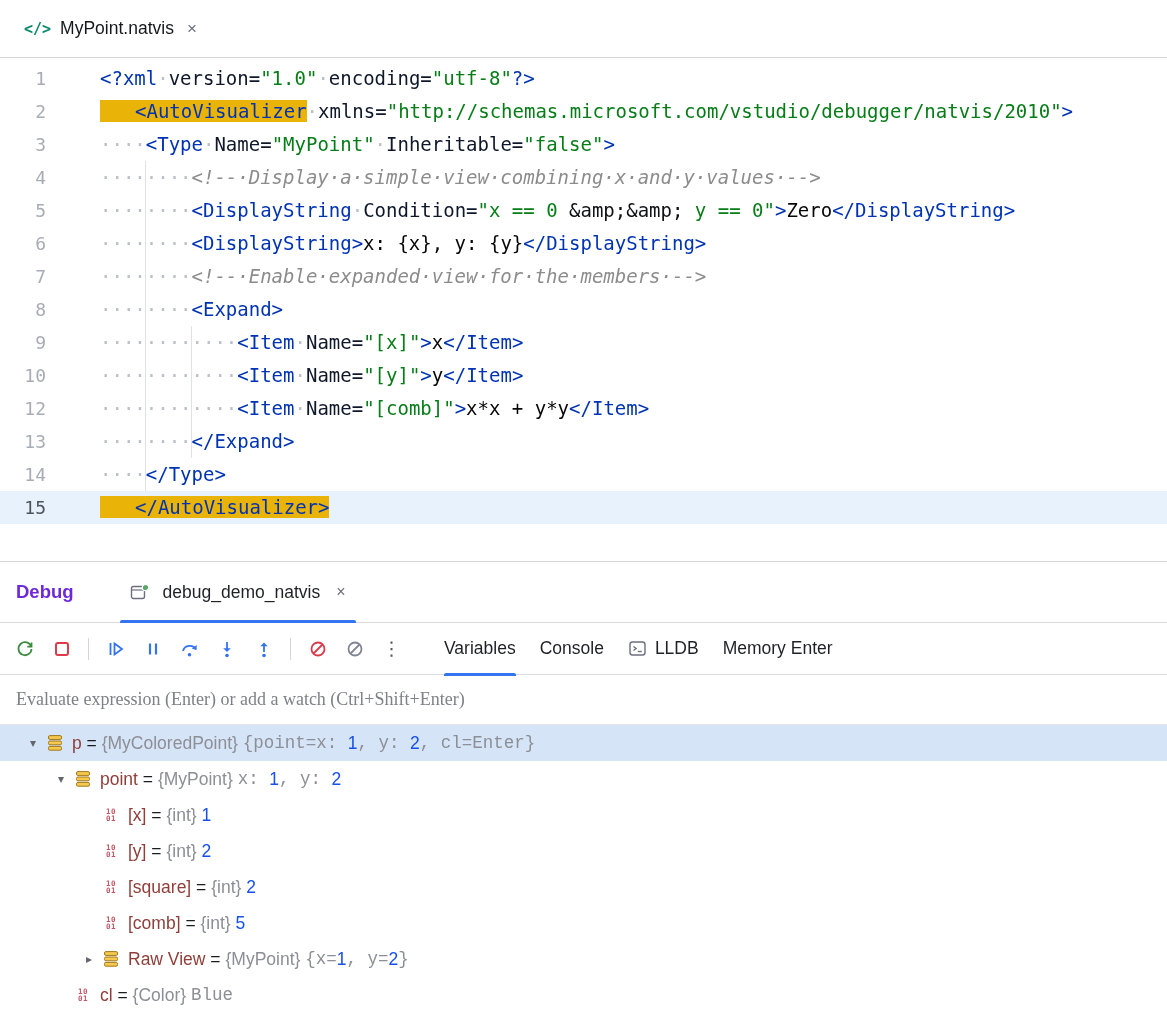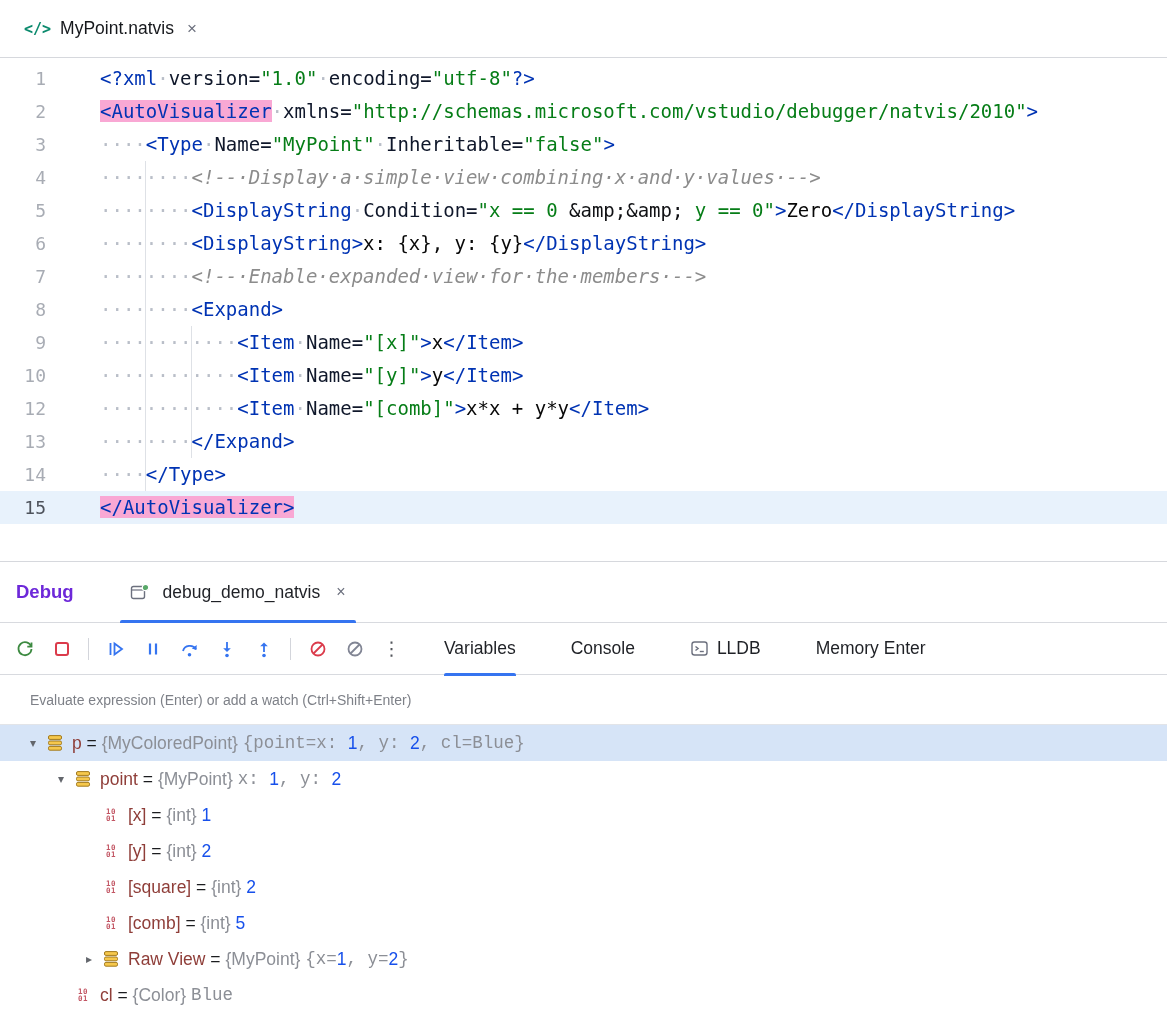--- a/index.html
+++ b/index.html
@@ -20,46 +20,46 @@
   .line-num { position:absolute; left:0; top:0; width:46px; text-align:right; color:#A8ACB4; font-size:18px; }
   .line-active { background:#E8F2FC; }
   .line-active .line-num { color:#4D525B; }
   .tk-tag { color:#0033B3; }
   .tk-attr { color:#0f172a; }
   .tk-val { color:#067D17; }
   .tk-com { color:#8C8C8C; font-style:italic; }
   .tk-txt { color:#080808; }
   .tk-ent { color:#101114; }
   .tk-ws  { color:#B9BEC8; }
-  .tk-hl  { background:#f9a8d4; }
+  .tk-hl  { background:#eab308;padding-left:35px; }
   .guide { position:absolute; width:1px; background:#DEE1E6; }
   .g1 { left:145px; top:103px; height:330px; }
   .g2 { left:191px; top:268px; height:132px; }
 
   
   .debug-header { height:62px; border-top:1px solid #D6D8DD; border-bottom:1px solid #D8DADF;
                   display:flex; align-items:center; background:#fff; }
   .debug-title { margin-left:16px; font-weight:600; font-size:18.5px; color:#6d28d9; }
   .dsession { margin-left:46px; height:100%; display:flex; align-items:center; gap:14px; padding:0 10px; position:relative; }
   .dsession::after { content:''; position:absolute; left:0; right:0; bottom:-1px; height:3px; background:#3574F0; border-radius:2px 2px 0 0; }
   .dsession-label { font-size:17.5px; color:#1F2126; }
   .dsession-close { font-size:16px; color:#6C707E; margin-left:2px; cursor:pointer; }
 
   
   .toolbar { height:52px; display:flex; align-items:center; padding-left:14px; border-bottom:1px solid #D8DADF; background:#fff; }
   .tbi { width:21px; height:21px; display:inline-flex; align-items:center; justify-content:center; margin-right:16px; cursor:pointer; }
   .tbsep { width:1px; height:22px; background:#D3D5DB; margin-right:16px; }
   .kebab { font-size:19px; color:#53565C; }
-  .dtabs { margin-left:26px; display:flex; gap:55px; height:52px; align-items:stretch;justify-content:space-between; }
+  .dtabs { margin-left:26px; display:flex; gap:24px; height:52px; align-items:stretch;justify-content:space-between; }
   .dtab { display:flex; align-items:center; gap:8px; position:relative; font-size:17.5px; color:#1F2126; cursor:pointer; }
   .dtab.sel::after { content:''; position:absolute; left:0; right:0; bottom:-1px; height:3px; background:#3574F0; border-radius:2px 2px 0 0; }
 
   
-  .evaluate { height:50px; display:flex; align-items:center; padding-left:30px; border-bottom:1px solid #E2E4E8;
-              font-family:Liberation Sans, sans-serif; font-size:14px; color:#7E8188; background:#fff; }
+  .evaluate { height:50px; display:flex; align-items:center; padding-left:16px; border-bottom:1px solid #E2E4E8;
+              font-family:Liberation Serif, serif; font-size:18px; color:#7E8188; background:#fff; }
 
   
   .tree { background:#fff; }
   .trow { height:36px; display:flex; align-items:center; white-space:pre; font-size:17.5px; }
   .trow.selected { background:#D6E4F7; }
   .chev { width:26px; text-align:center; color:#63666C; font-size:12px; flex:none; }
   .ticon { width:26px; flex:none; display:inline-flex; align-items:center; }
   .bin { display:inline-flex; flex-direction:column; align-items:center; width:18px; }
   .bin i { font:700 7.5px/7.5px "DejaVu Sans Mono",monospace; color:#C25563; font-style:normal; letter-spacing:.5px; }
   .tname { color:#8F3E39; }
@@ -202,21 +202,21 @@
     <span>Evaluate expression (Enter) or add a watch (Ctrl+Shift+Enter)</span>
   </div>
 
   <div class="tree">
       <div class="trow selected" style="padding-left: 20px;"><span class="chev">▾</span><span class="ticon"><svg width="18" height="18" viewBox="0 0 18 18">
             <g fill="#F6C84C" stroke="#A27A1F" stroke-width="1">
               <rect x="2.5" y="1.6" width="13" height="3.8" rx="1.4"></rect>
               <rect x="2.5" y="7" width="13" height="3.8" rx="1.4"></rect>
               <rect x="2.5" y="12.4" width="13" height="3.8" rx="1.4"></rect>
             </g>
-          </svg></span><span class="tname">p</span><span class="teq"> = </span><span class="tv-type">{MyColoredPoint} </span><span class="tv-gray">{point=x: </span><span class="tv-num">1</span><span class="tv-gray">, y: </span><span class="tv-num">2</span><span class="tv-gray">, cl=Blue}</span></div>
+          </svg></span><span class="tname">p</span><span class="teq"> = </span><span class="tv-type">{MyColoredPoint} </span><span class="tv-gray">{point=x: </span><span class="tv-num">1</span><span class="tv-gray">, y: </span><span class="tv-num">2</span><span class="tv-gray">, cl=Enter}</span></div>
       <div class="trow" style="padding-left: 48px;"><span class="chev">▾</span><span class="ticon"><svg width="18" height="18" viewBox="0 0 18 18">
             <g fill="#F6C84C" stroke="#A27A1F" stroke-width="1">
               <rect x="2.5" y="1.6" width="13" height="3.8" rx="1.4"></rect>
               <rect x="2.5" y="7" width="13" height="3.8" rx="1.4"></rect>
               <rect x="2.5" y="12.4" width="13" height="3.8" rx="1.4"></rect>
             </g>
           </svg></span><span class="tname">point</span><span class="teq"> = </span><span class="tv-type">{MyPoint} </span><span class="tv-gray">x: </span><span class="tv-num">1</span><span class="tv-gray">, y: </span><span class="tv-num">2</span></div>
       <div class="trow" style="padding-left: 76px;"><span class="chev"></span><span class="ticon"><span class="bin"><i>10</i><i>01</i></span></span><span class="tname">[x]</span><span class="teq"> = </span><span class="tv-type">{int} </span><span class="tv-num">1</span></div>
       <div class="trow" style="padding-left: 76px;"><span class="chev"></span><span class="ticon"><span class="bin"><i>10</i><i>01</i></span></span><span class="tname">[y]</span><span class="teq"> = </span><span class="tv-type">{int} </span><span class="tv-num">2</span></div>
       <div class="trow" style="padding-left: 76px;"><span class="chev"></span><span class="ticon"><span class="bin"><i>10</i><i>01</i></span></span><span class="tname">[square]</span><span class="teq"> = </span><span class="tv-type">{int} </span><span class="tv-num">2</span></div>

